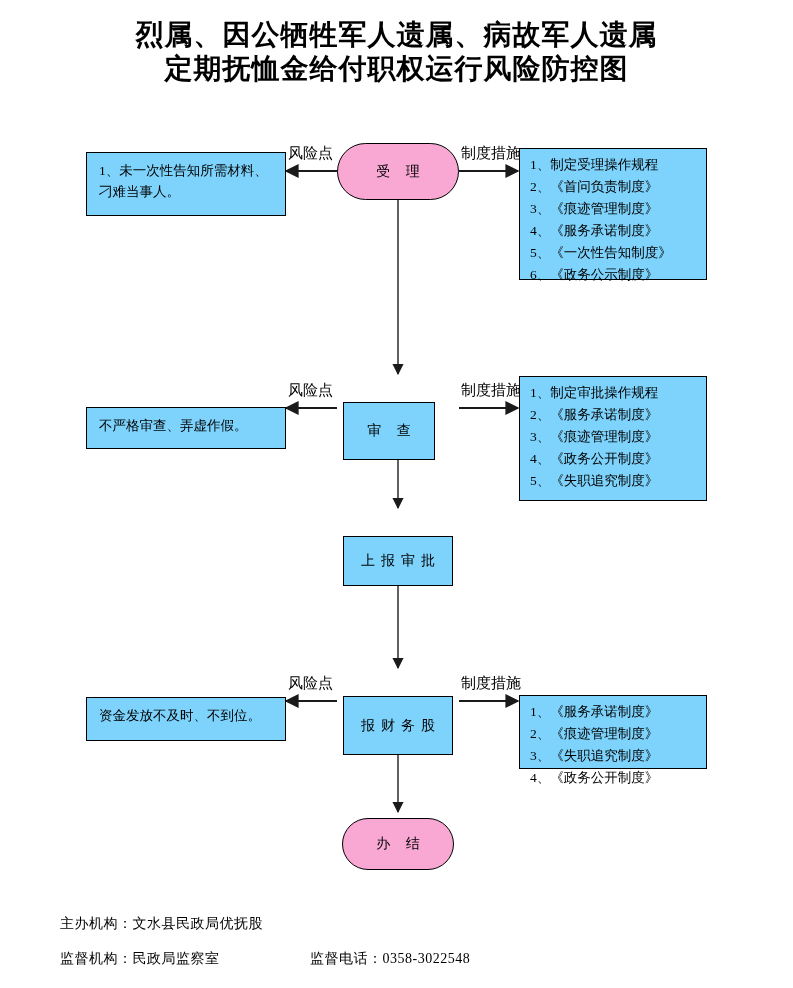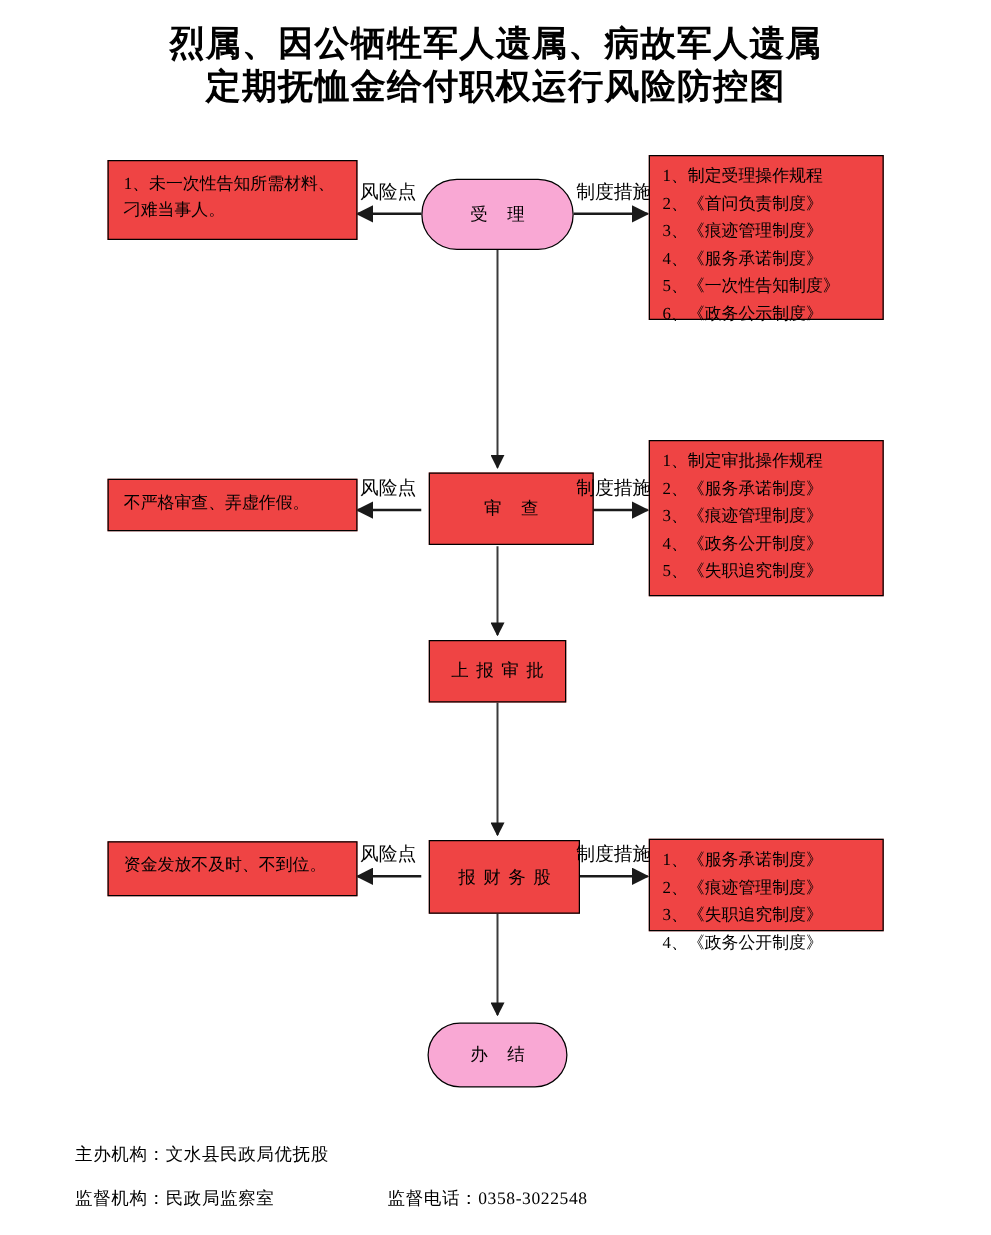--- a/index.html
+++ b/index.html
@@ -23,22 +23,23 @@
     font-size:28px;
     line-height:34px;
     letter-spacing:1px;
   }
   .title .l2{display:block;}
 
   
   .box{
     position:absolute;
     border:1px solid #000;
-    background:#ef4444;
+    background:#7dd3fc;
     box-sizing:border-box;
+    margin-top:24px;
   }
   .proc{
     display:flex;align-items:center;justify-content:center;
     font-size:14px;
     letter-spacing:6px;
     text-indent:6px;
   }
   .stadium{
     position:absolute;
     border:1.4px solid #000;
@@ -143,21 +144,21 @@
     <div>5、《一次性告知制度》</div>
     <div>6、《政务公示制度》</div>
   </div>
 
   <div class="box risk" style="left:86px;top:383px;width:200px;height:42px;">
     <div>不严格审查、弄虚作假。</div>
   </div>
 
   <div class="conn-label" style="left:288px;top:383px;">风险点</div>
 
-  <div class="box proc" style="left:343px;top:378px;width:132px;height:58px;">
+  <div class="box proc" style="left:343px;top:378px;width:92px;height:58px;">
     <span>审  查</span>
   </div>
 
   <div class="conn-label" style="left:461px;top:383px;">制度措施</div>
 
   <div class="box measure" style="left:519px;top:352px;width:188px;height:125px;">
     <div class="mline">1、制定审批操作规程</div>
     <div>2、《服务承诺制度》</div>
     <div>3、《痕迹管理制度》</div>
     <div>4、《政务公开制度》</div>
@@ -167,21 +168,21 @@
   <div class="box risk" style="left:86px;top:673px;width:200px;height:44px;">
     <div>资金发放不及时、不到位。</div>
   </div>
 
   <div class="box proc" style="left:343px;top:512px;width:110px;height:50px;">
     <span>上报审批</span>
   </div>
 
   <div class="conn-label" style="left:288px;top:676px;">风险点</div>
 
-  <div class="box proc" style="left:343px;top:672px;width:121px;height:59px;">
+  <div class="box proc" style="left:343px;top:672px;width:110px;height:59px;">
     <span>报财务股</span>
   </div>
 
   <div class="conn-label" style="left:461px;top:676px;">制度措施</div>
 
   <div class="box measure" style="left:519px;top:671px;width:188px;height:74px;">
     <div>1、《服务承诺制度》</div>
     <div>2、《痕迹管理制度》</div>
     <div>3、《失职追究制度》</div>
     <div>4、《政务公开制度》</div>

